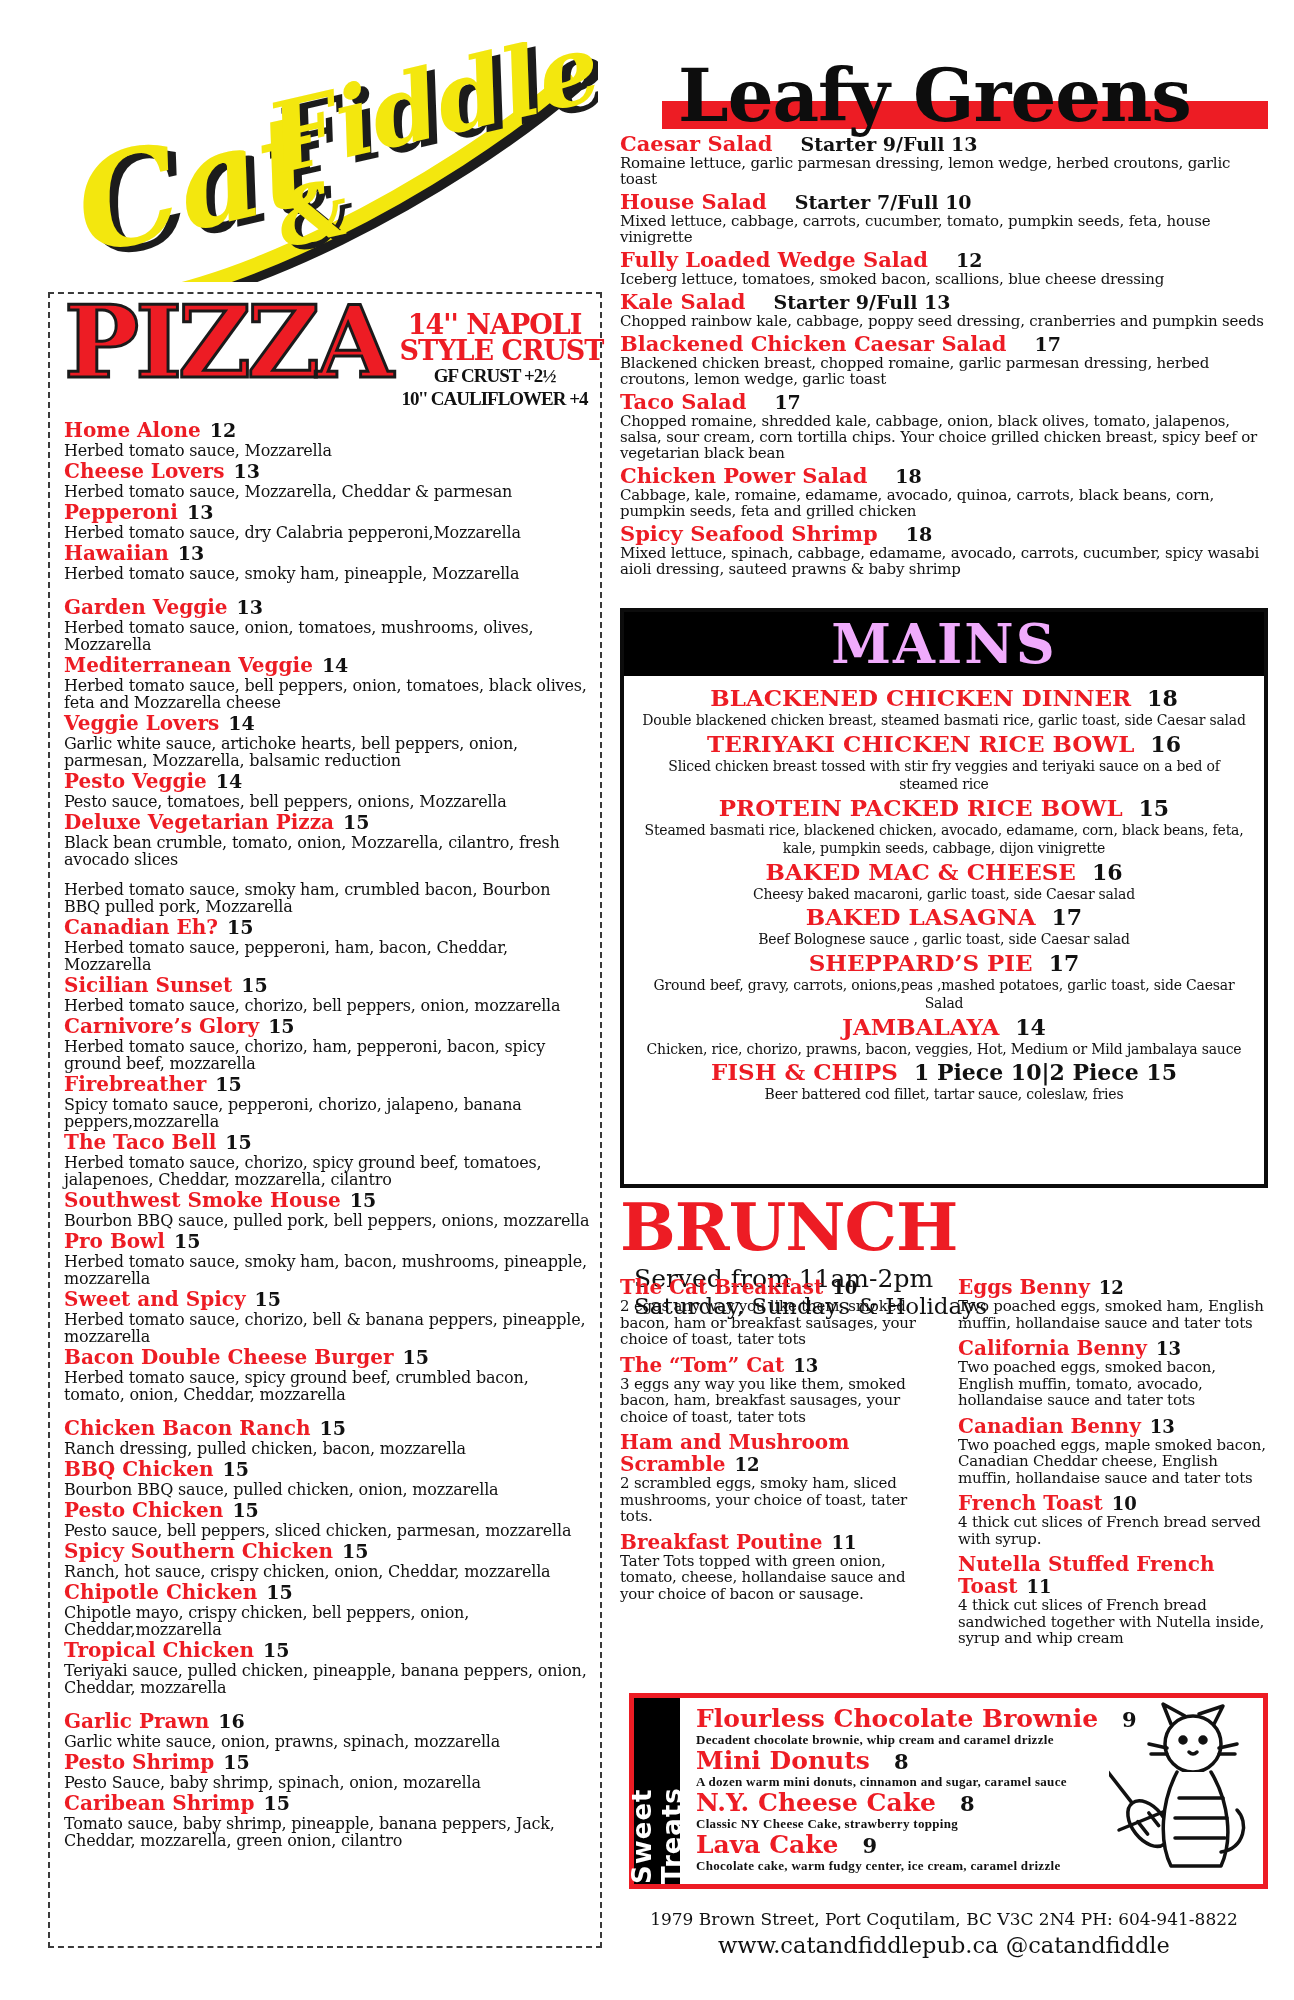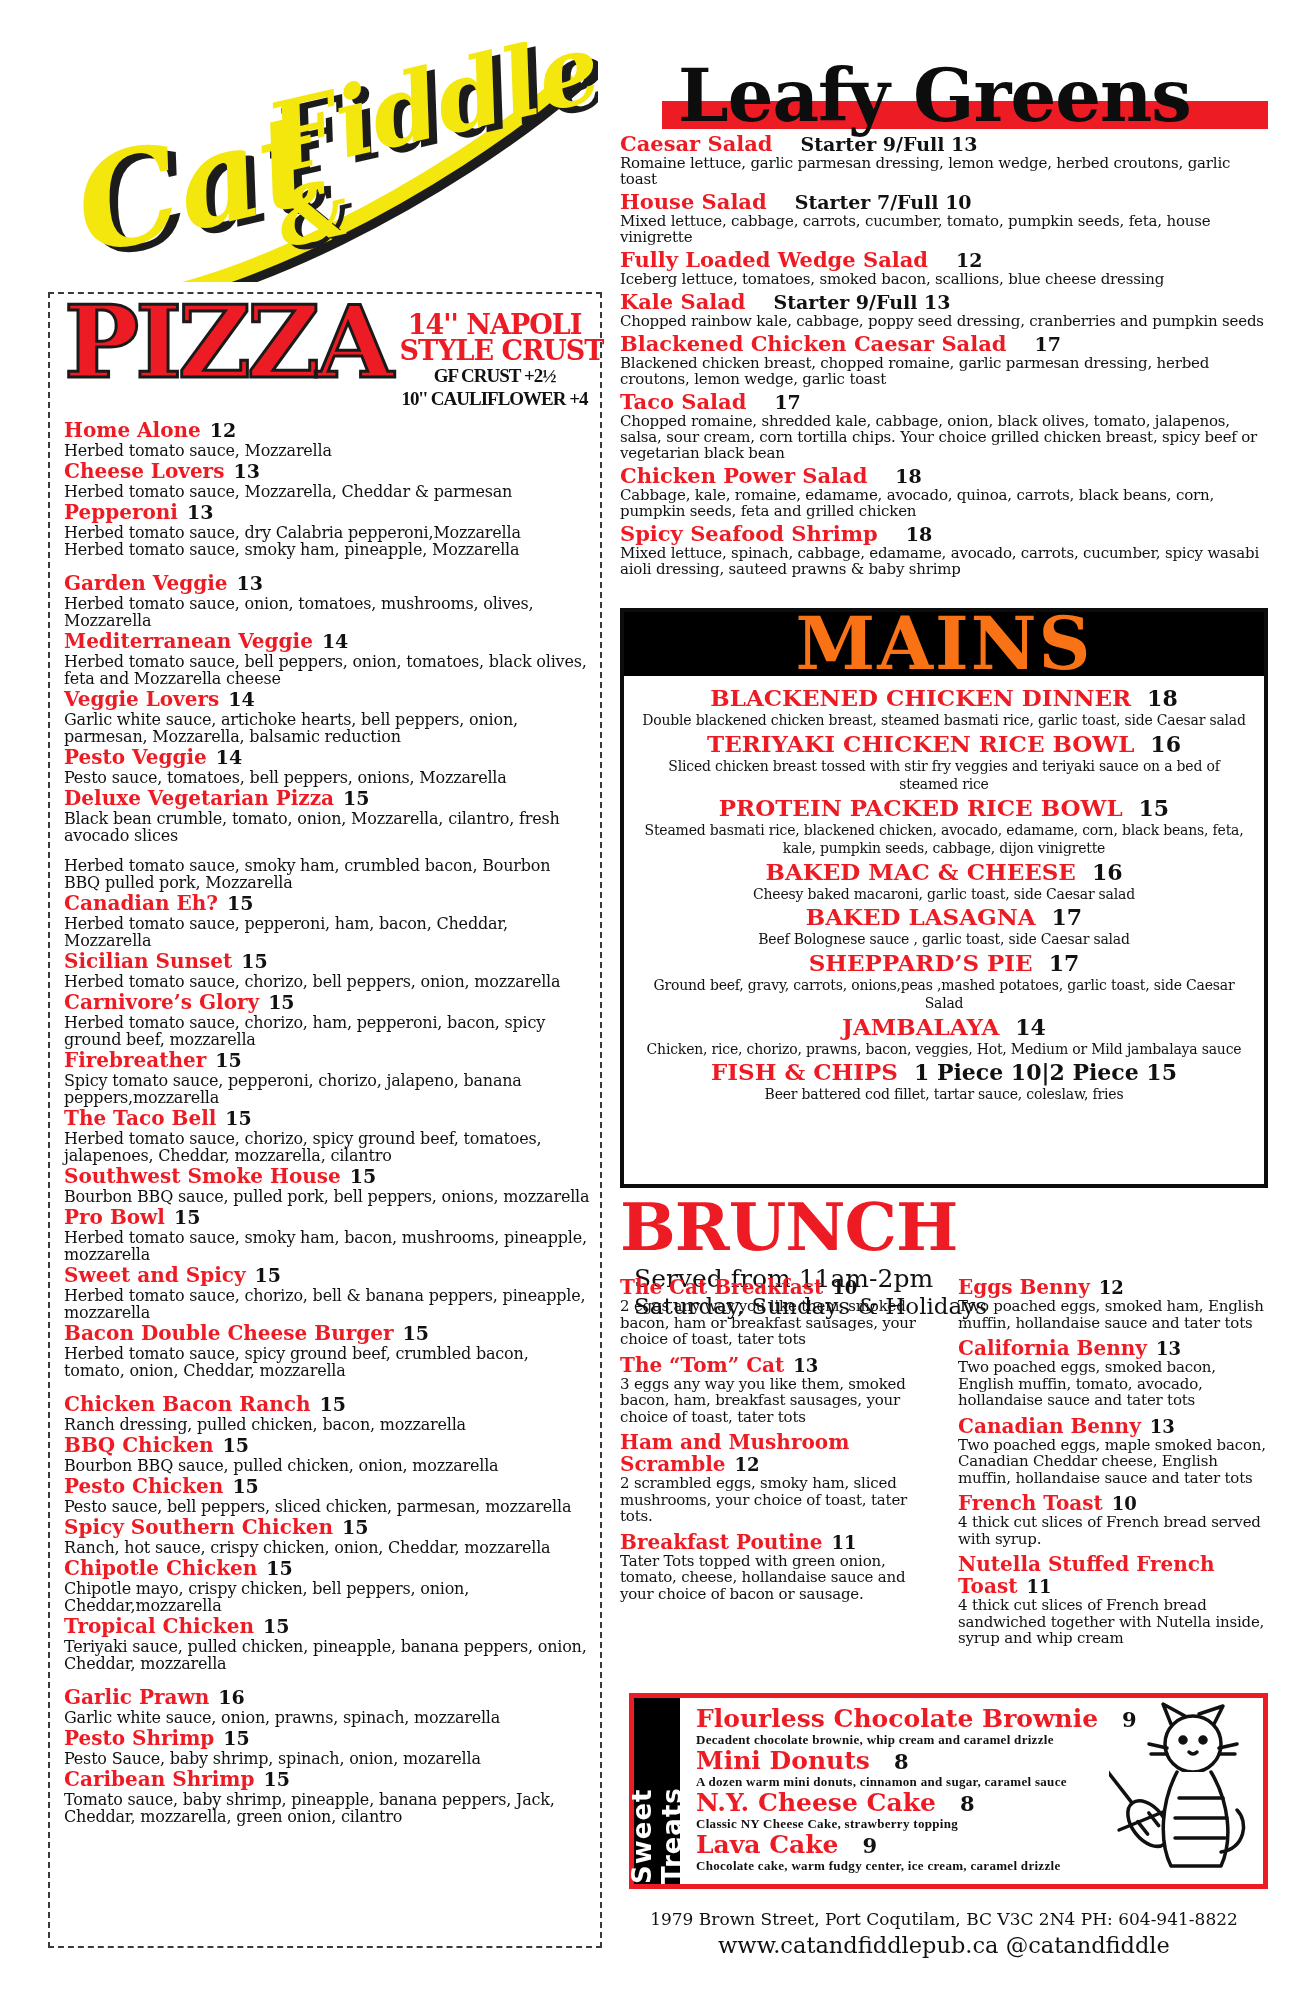--- a/index.html
+++ b/index.html
@@ -32,21 +32,21 @@
   .leafy-bar{position:absolute;left:42px;top:61px;width:606px;height:28px;background:#ed1c24;}
   .leafy-title{position:absolute;left:58px;top:20px;font-size:72px;line-height:1;font-weight:bold;color:#0d0d0d;letter-spacing:-1px;}
   .salads{position:absolute;left:620px;top:132px;width:648px;}
   .s-item{margin-bottom:3px;}
   .s-item .name{color:#ed1c24;font-weight:bold;font-size:21px;line-height:23px;display:inline;}
   .s-item .price{color:#111;font-weight:bold;font-size:19px;margin-left:28px;}
   .s-item .desc{font-size:15px;line-height:16px;letter-spacing:-0.2px;max-width:645px;}
   
   .mains-box{position:absolute;left:620px;top:608px;width:648px;height:580px;border:4px solid #0c0c0c;box-sizing:border-box;background:#fff;}
   .mains-header{background:#000;height:64px;display:flex;align-items:center;justify-content:center;}
-  .mains-title{color:#f97316;font-weight:bold;font-size:72px;letter-spacing:2px;line-height:1;}
+  .mains-title{color:#f0abfc;font-weight:bold;font-size:54px;letter-spacing:2px;line-height:1;}
   .mains-items{padding:8px 13px;text-align:center;}
   .m-item .name{color:#ed1c24;font-weight:bold;font-size:23px;line-height:27px;display:inline;}
   .m-item .price{color:#111;font-weight:bold;font-size:22px;margin-left:16px;}
   .m-item .desc{font-size:14px;line-height:18.5px;letter-spacing:-0.2px;}
   
   .brunch-header{position:absolute;left:620px;top:1196px;width:648px;}
   .brunch-title{color:#ed1c24;font-weight:bold;font-size:66px;line-height:0.95;display:inline-block;letter-spacing:-1px;}
   .brunch-served{display:inline-block;margin-left:14px;vertical-align:top;padding-top:6px;}
   .served1{font-size:25px;line-height:28px;}
   .served2{font-size:23px;line-height:26px;}
@@ -114,20 +114,21 @@
         <div class="line"><span class="name">Cheese Lovers</span><span class="price">13</span></div>
         <div class="desc">Herbed tomato sauce, Mozzarella, Cheddar &amp; parmesan</div>
       </div>
 
       <div class="p-item">
         <div class="line"><span class="name">Pepperoni</span><span class="price">13</span></div>
         <div class="desc">Herbed tomato sauce, dry Calabria pepperoni,Mozzarella</div>
       </div>
 
       <div class="p-item">
+        <div class="line"><span class="name">Hawaiian</span><span class="price">13</span></div>
         <div class="desc">Herbed tomato sauce, smoky ham, pineapple, Mozzarella</div>
       </div>
 
       <div class="p-item gap">
         <div class="line"><span class="name">Garden Veggie</span><span class="price">13</span></div>
         <div class="desc">Herbed tomato sauce, onion, tomatoes, mushrooms, olives, Mozzarella</div>
       </div>
 
       <div class="p-item">
         <div class="line"><span class="name">Mediterranean Veggie</span><span class="price">14</span></div>

